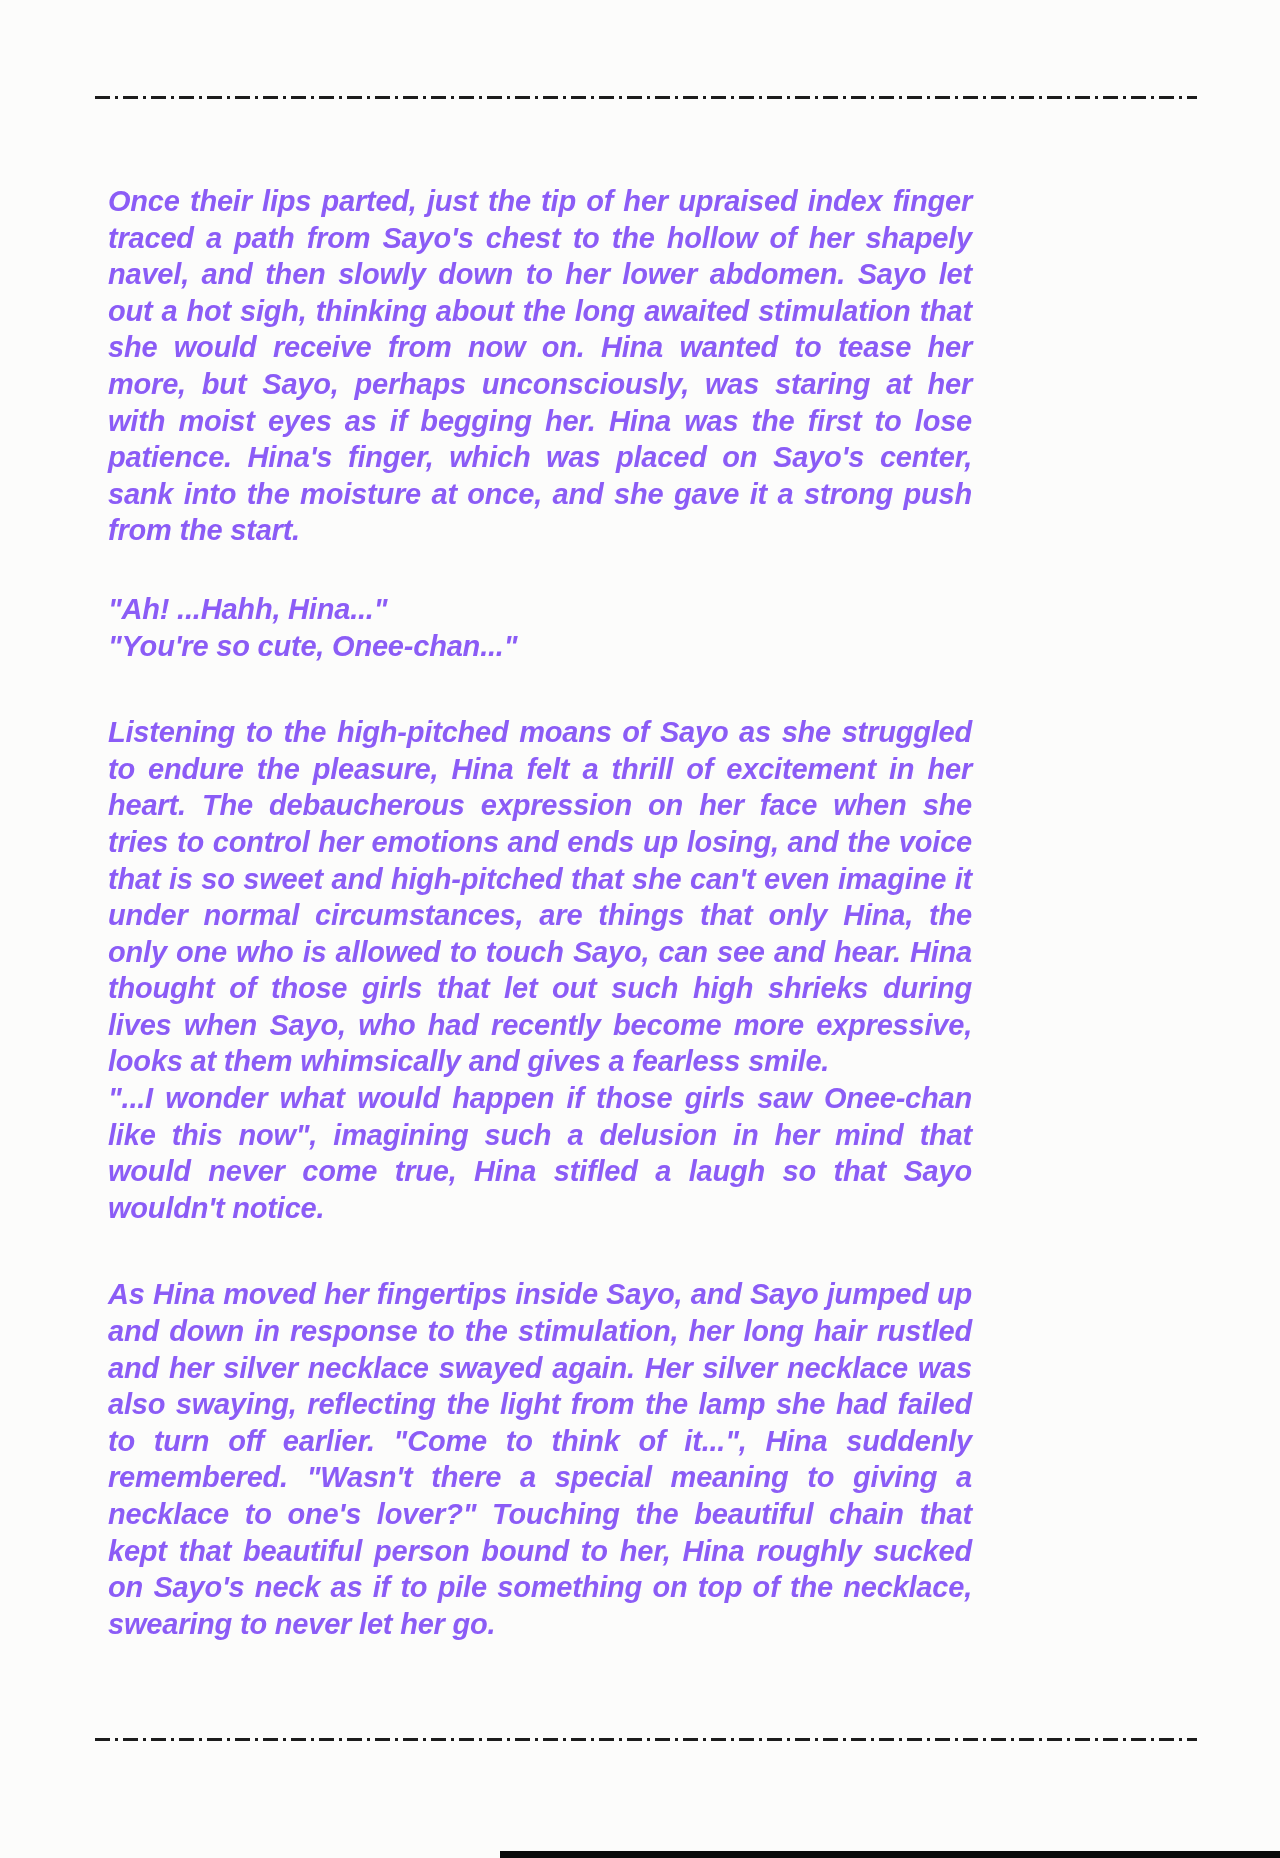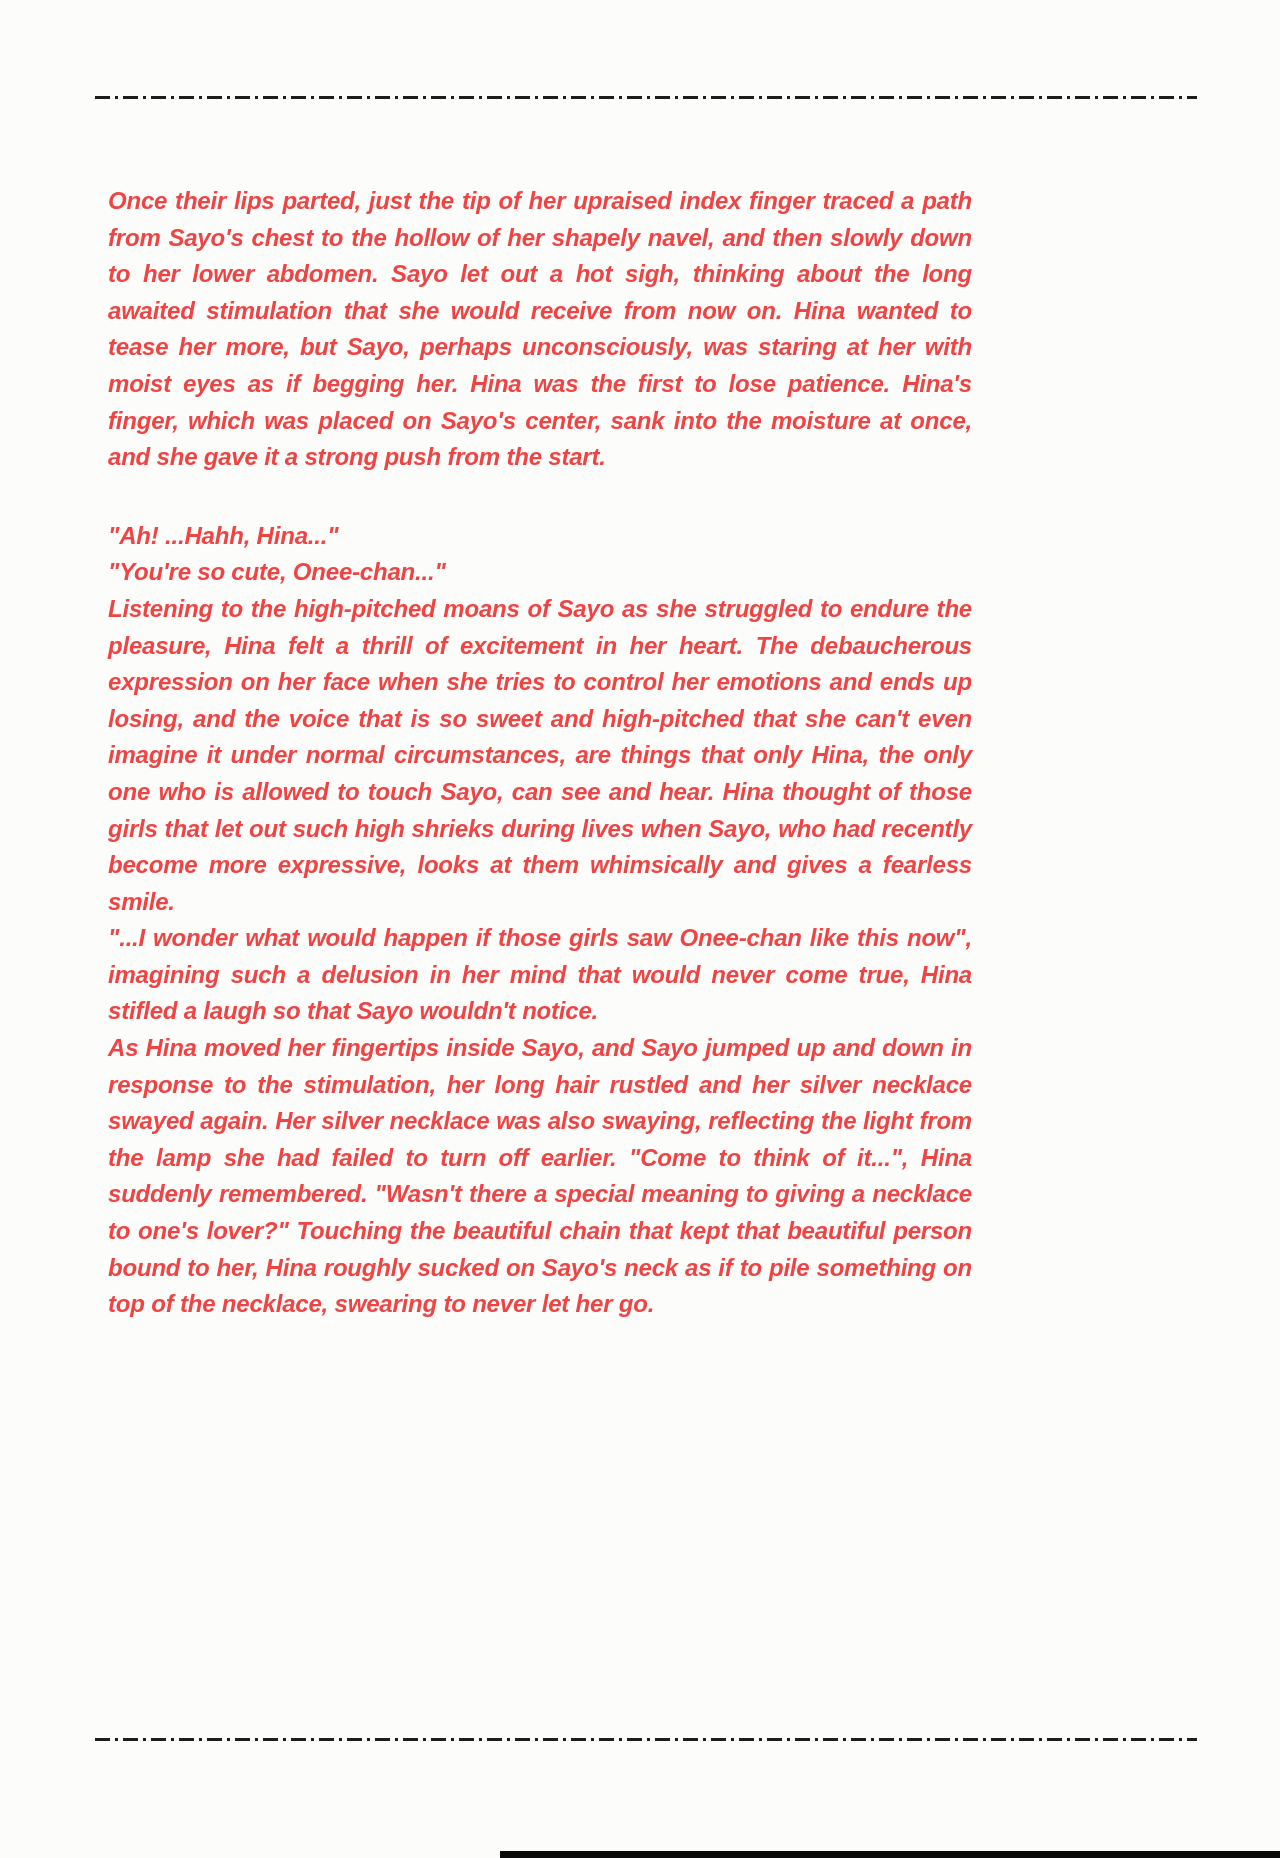--- a/index.html
+++ b/index.html
@@ -33,36 +33,36 @@
   .rule-bottom { top: 1738px; }
 
   .text-area {
     position: absolute;
     left: 108px;
     top: 183px;
     width: 864px;
     font-family: "Liberation Sans", sans-serif;
     font-style: italic;
     font-weight: 700;
-    font-size: 24px;
+    font-size: 29px;
     line-height: 36.6px;
     letter-spacing: -0.2px;
-    color: #ef4444;
+    color: #8b5cf6;
   }
   .para {
     margin: 0;
     text-align: justify;
     text-justify: inter-word;
   }
   .dialogue {
     margin: 0;
     text-align: left;
   }
   .gap-md { margin-top: 42px; }
-  .gap-lg { }
+  .gap-lg { margin-top: 50px; }
 
   
   .scan-bar {
     position: absolute;
     left: 500px;
     right: 0;
     bottom: 0;
     height: 7px;
     background: #0b0b0b;
   }

